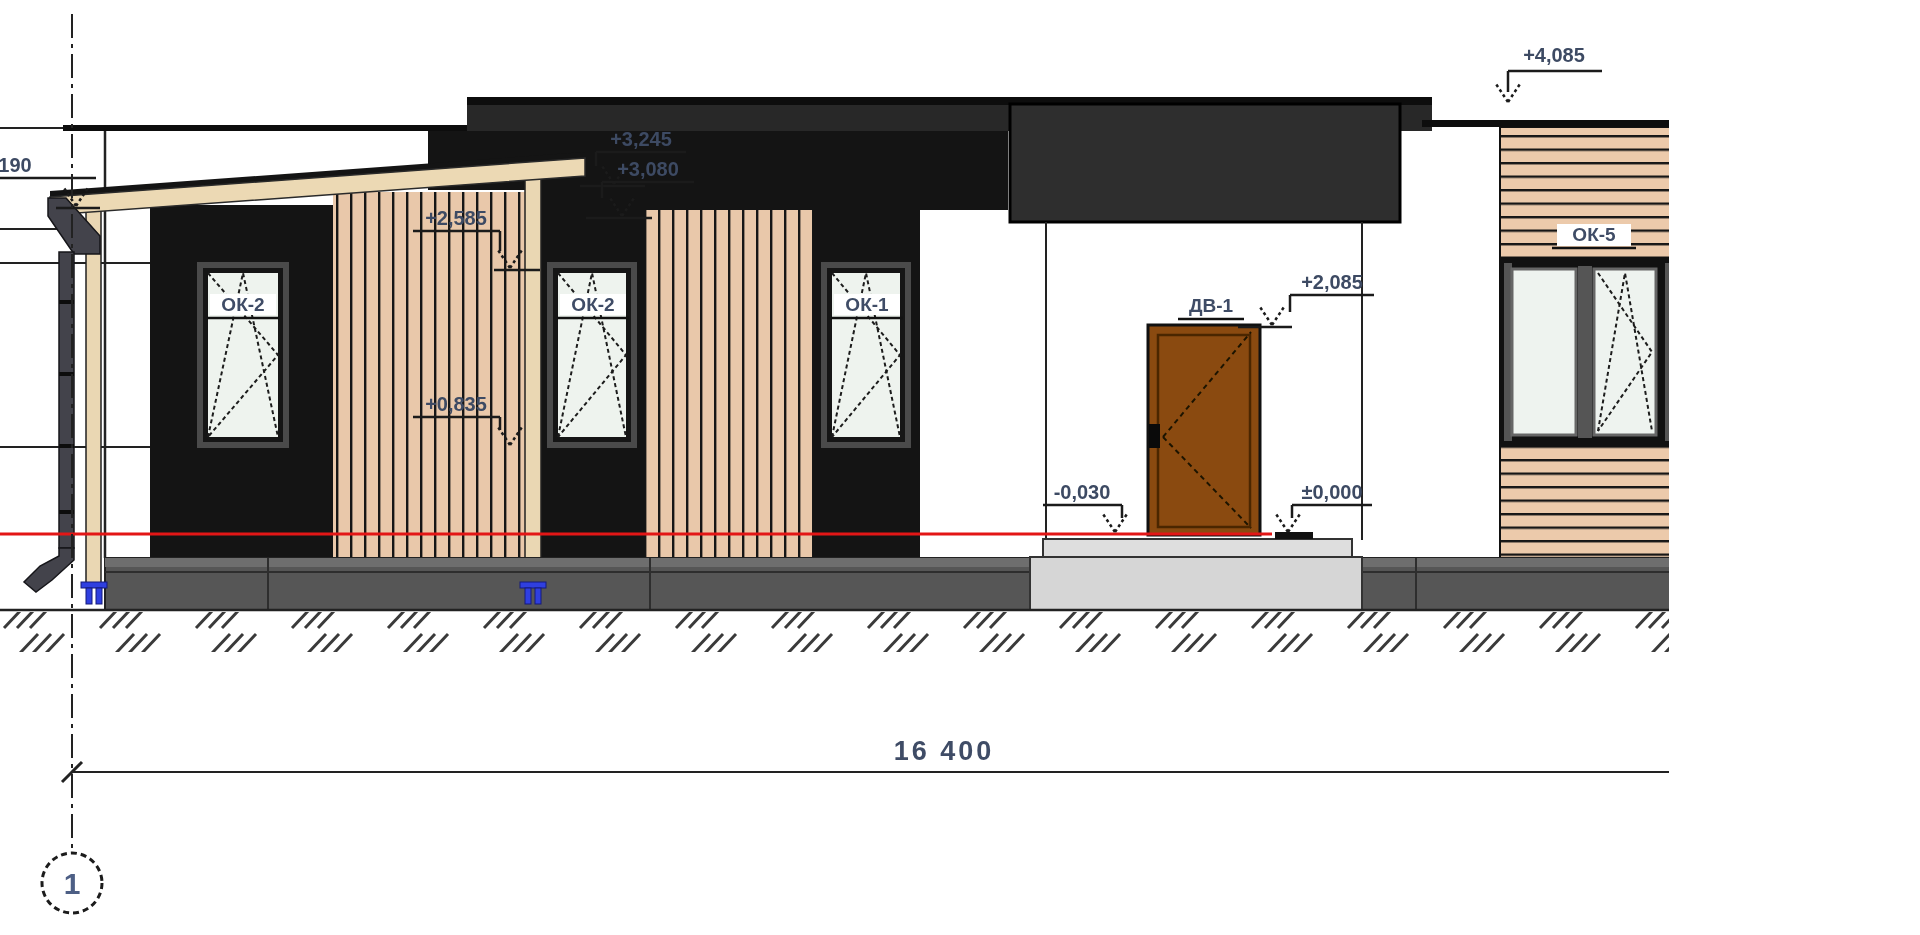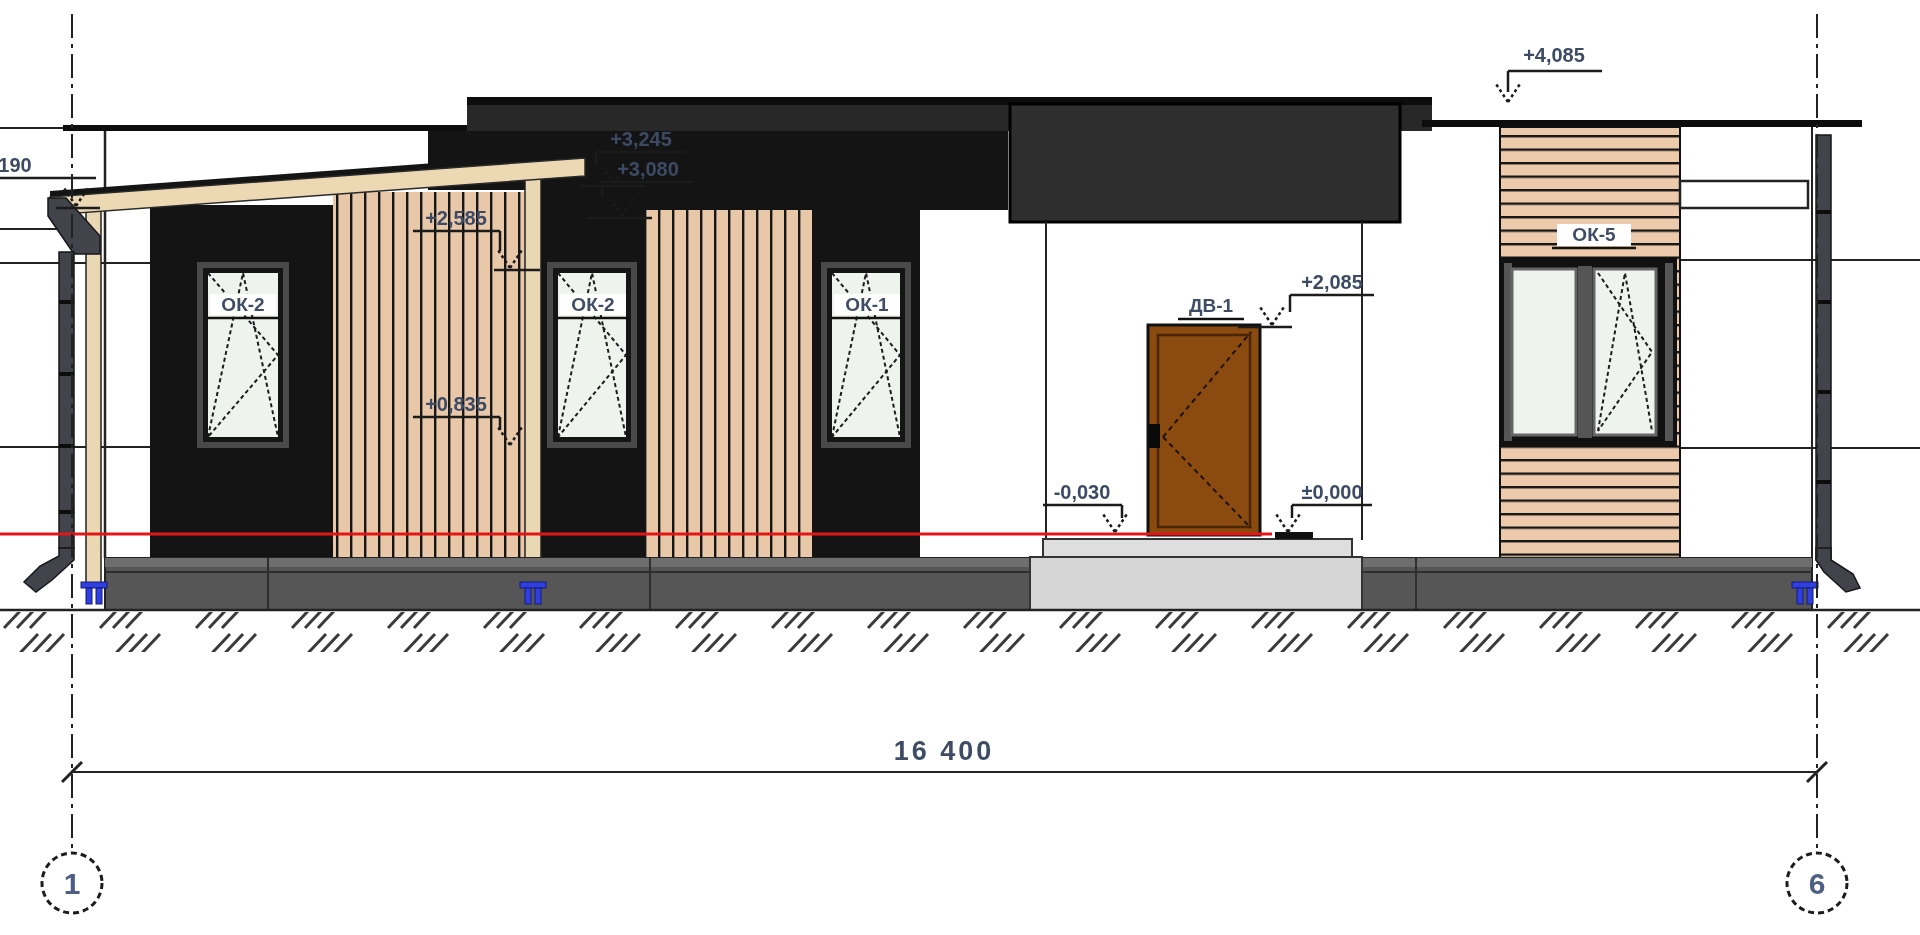--- a/index.html
+++ b/index.html
@@ -1,16 +1,16 @@
 <!DOCTYPE html>
 <html><head>
 <meta charset="utf-8">
 <style>
   html,body{margin:0;padding:0;background:#ffffff;}
-  #stage{position:relative;width:1920px;height:935px;background:#fff;overflow:hidden;
+  #stage{position:relative;width:1669px;height:935px;background:#fff;overflow:hidden;
          font-family:"Liberation Sans", sans-serif;}
   svg{display:block}
   text{font-family:"Liberation Sans", sans-serif;}
   .lvl{font-size:20px;font-weight:600;fill:#3d4a63;}
   .lbl{font-size:19px;font-weight:700;fill:#3f4c66;}
   .dim{font-size:27px;font-weight:600;fill:#3f4c66;letter-spacing:3px;}
   .axisnum{font-size:30px;font-weight:600;fill:#4d5f85;}
 </style>
 </head>
 <body>

